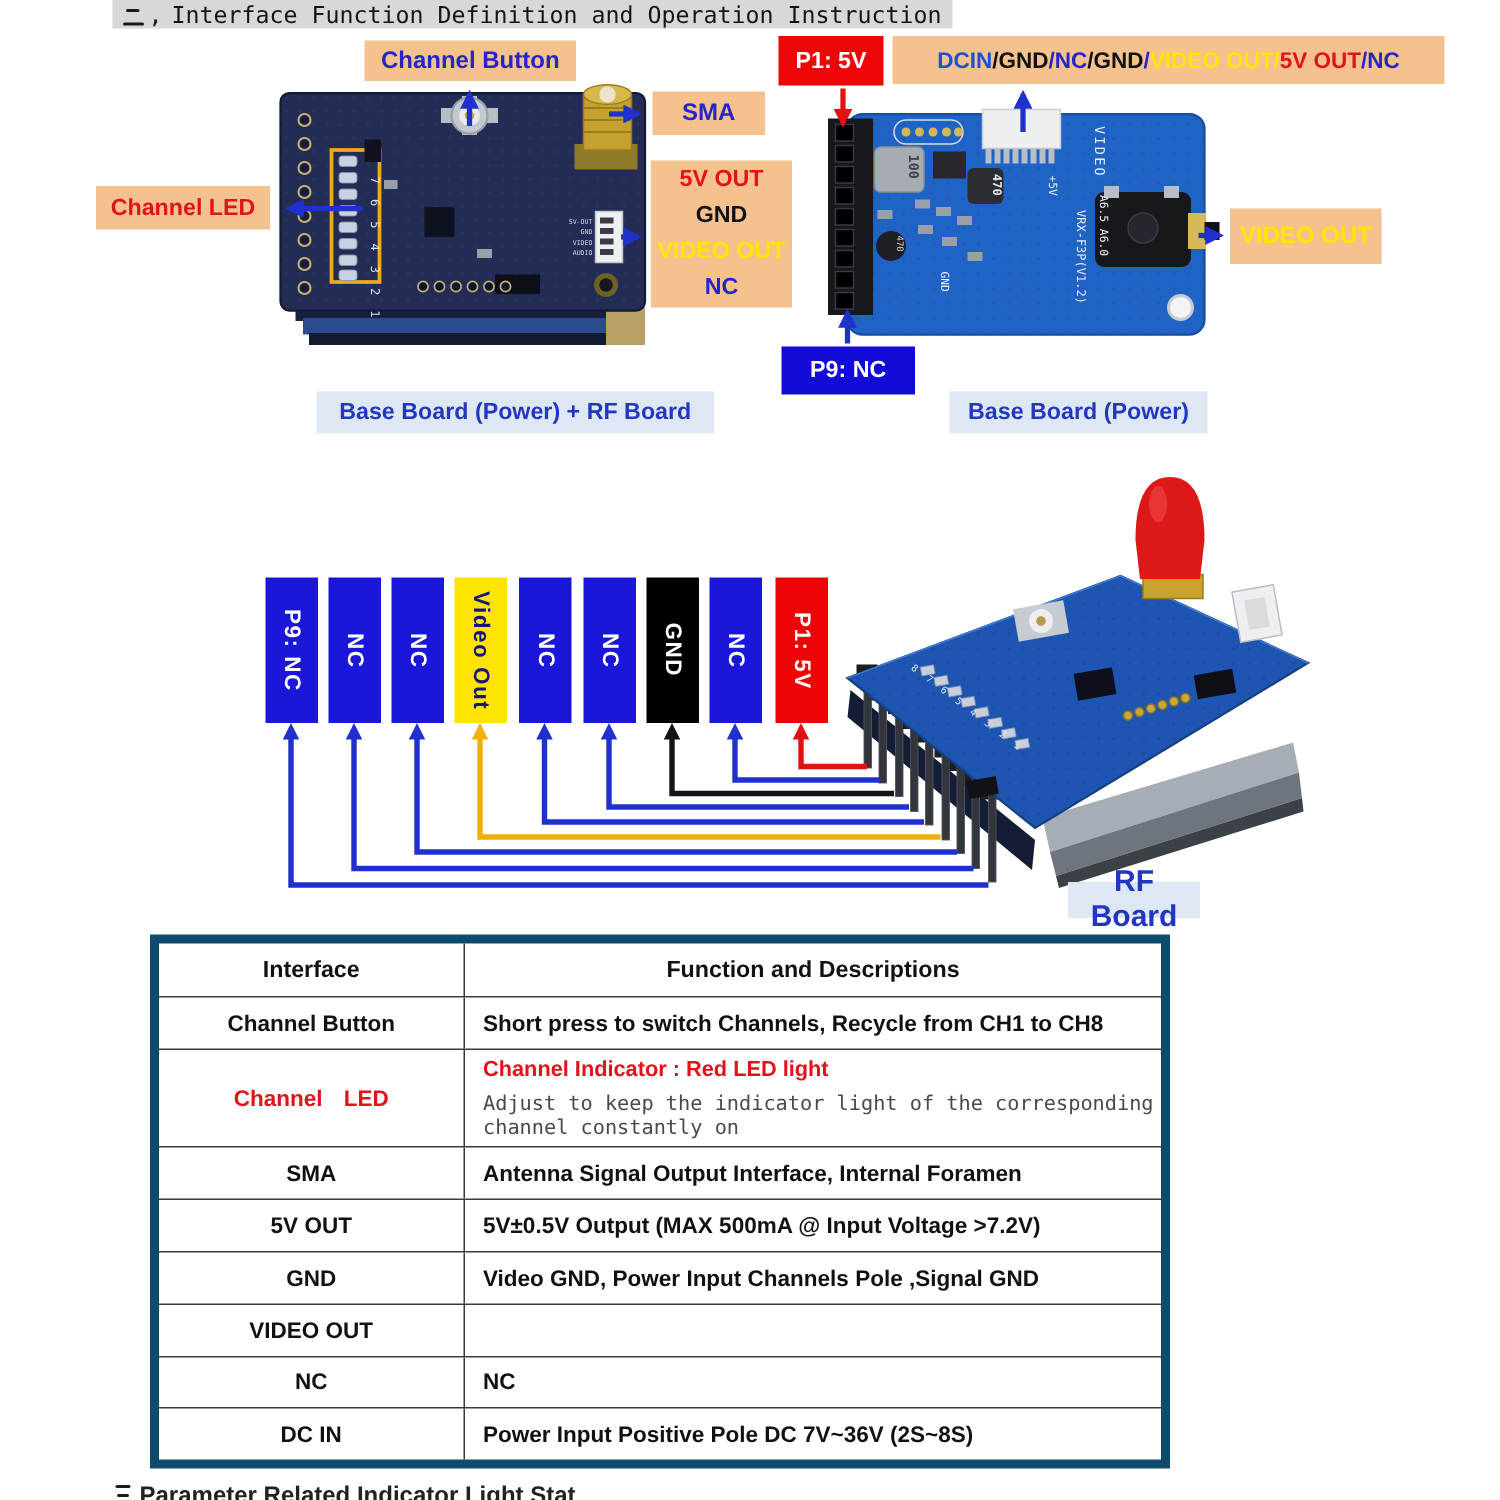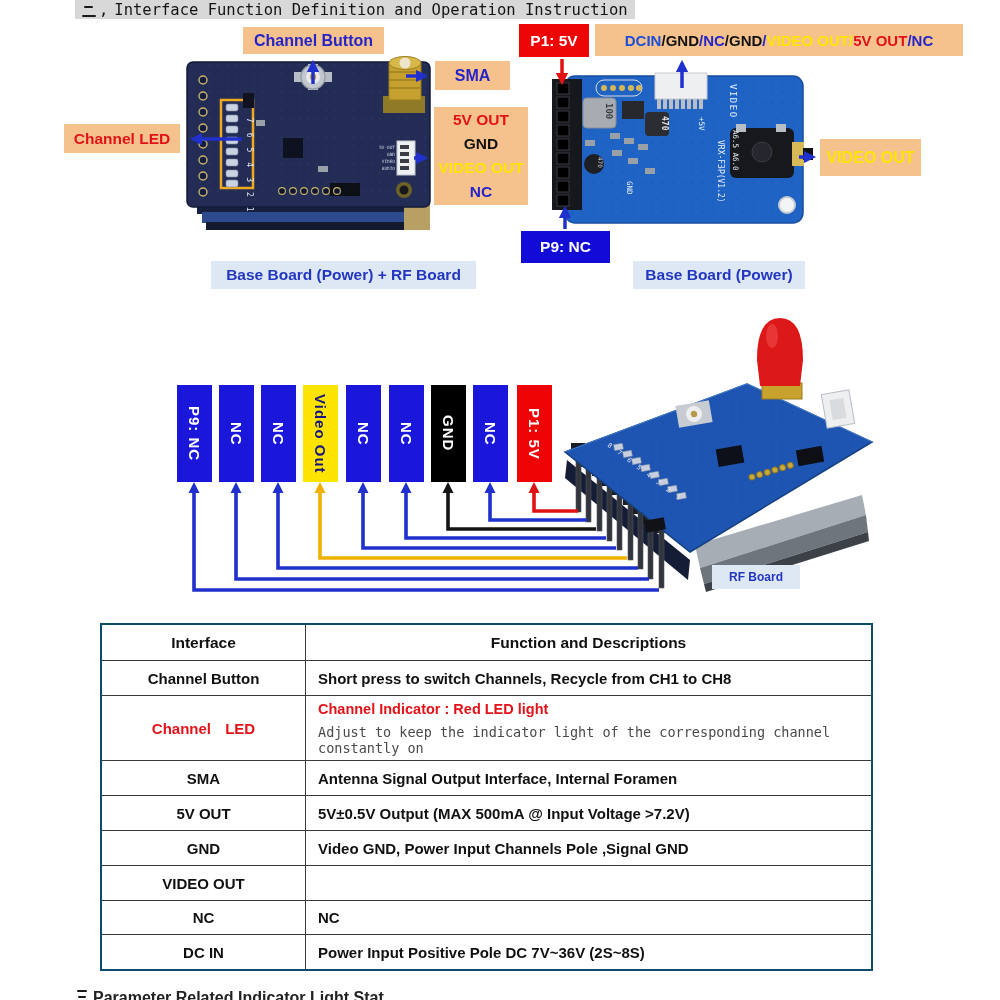--- a/index.html
+++ b/index.html
@@ -22,21 +22,21 @@
   .h3glyph .t{top:0;left:2px;right:3px;}
   .h3glyph .m{top:6px;left:3px;right:4px;}
   .cjkc{margin:0 6px 0 1px;}
   .pinbox{position:absolute;top:385px;width:35px;height:97px;display:flex;align-items:center;
           justify-content:center;font-weight:bold;font-size:15px;
           writing-mode:vertical-rl;text-orientation:mixed;letter-spacing:1px;white-space:nowrap;}
   .pinout-col{position:absolute;left:434px;top:107px;width:94px;height:98px;background:#f5c28d;
               display:flex;flex-direction:column;align-items:center;justify-content:center;
               font-weight:bold;font-size:15.5px;line-height:24px;}
   
-  .tbl{position:absolute;left:100px;top:623px;width:773px;border:2px solid #0c4a6e;background:#fff;box-sizing:border-box;}
+  .tbl{position:absolute;left:100px;top:623px;width:680px;border:6px solid #0c4a6e;background:#fff;box-sizing:border-box;}
   .tr{display:flex;border-top:1px solid #3a3a3a;box-sizing:border-box;}
   .tr:first-child{border-top:none;}
   .c1{width:204px;border-right:1px solid #3a3a3a;display:flex;align-items:center;justify-content:center;
       font-weight:bold;font-size:15px;color:#111;box-sizing:border-box;text-align:center;}
   .c2{flex:1;display:flex;align-items:center;padding-left:12px;font-weight:bold;font-size:15px;color:#111;box-sizing:border-box;}
   .c2.col{flex-direction:column;align-items:flex-start;justify-content:center;gap:7px;}
   .desc-red{color:#e31219;font-weight:bold;font-size:14.5px;}
   .desc-gray{color:#4a4a4a;font-weight:normal;font-size:13.5px;font-family:"DejaVu Sans Mono",monospace;}
   .hdr{font-size:15.5px;}
   .footer{position:absolute;left:75px;top:989px;height:20px;display:flex;align-items:flex-start;
@@ -430,21 +430,21 @@
   <div class="pinbox" style="left: 177px; color: rgb(255, 255, 255); background-color: rgb(26, 22, 218);">P9: NC</div>
   <div class="pinbox" style="left: 219px; color: rgb(255, 255, 255); background-color: rgb(26, 22, 218);">NC</div>
   <div class="pinbox" style="left: 261px; color: rgb(255, 255, 255); background-color: rgb(26, 22, 218);">NC</div>
   <div class="pinbox" style="left: 303px; color: rgb(22, 22, 122); background-color: rgb(255, 228, 0);">Video Out</div>
   <div class="pinbox" style="left: 346px; color: rgb(255, 255, 255); background-color: rgb(26, 22, 218);">NC</div>
   <div class="pinbox" style="left: 389px; color: rgb(255, 255, 255); background-color: rgb(26, 22, 218);">NC</div>
   <div class="pinbox" style="left: 431px; color: rgb(255, 255, 255); background-color: rgb(0, 0, 0);">GND</div>
   <div class="pinbox" style="left: 473px; color: rgb(255, 255, 255); background-color: rgb(26, 22, 218);">NC</div>
   <div class="pinbox" style="left: 517px; color: rgb(255, 255, 255); background-color: rgb(238, 4, 4);">P1: 5V</div>
 
-  <div class="lbl cap" style="left:712px;top:565px;width:88px;height:24px;font-size:12px;">RF Board</div>
+  <div class="lbl cap" style="left:712px;top:588px;width:88px;height:24px;font-size:20px;">RF Board</div>
 
   <div class="tbl">
     <div class="tr" style="height:35px;">
       <div class="c1 hdr">Interface</div>
       <div class="c2 hdr" style="justify-content:center;padding-left:0;">Function and Descriptions</div>
     </div>
     <div class="tr" style="height:35px;">
       <div class="c1">Channel Button</div>
       <div class="c2">Short press to switch Channels,  Recycle from CH1 to CH8</div>
     </div>

